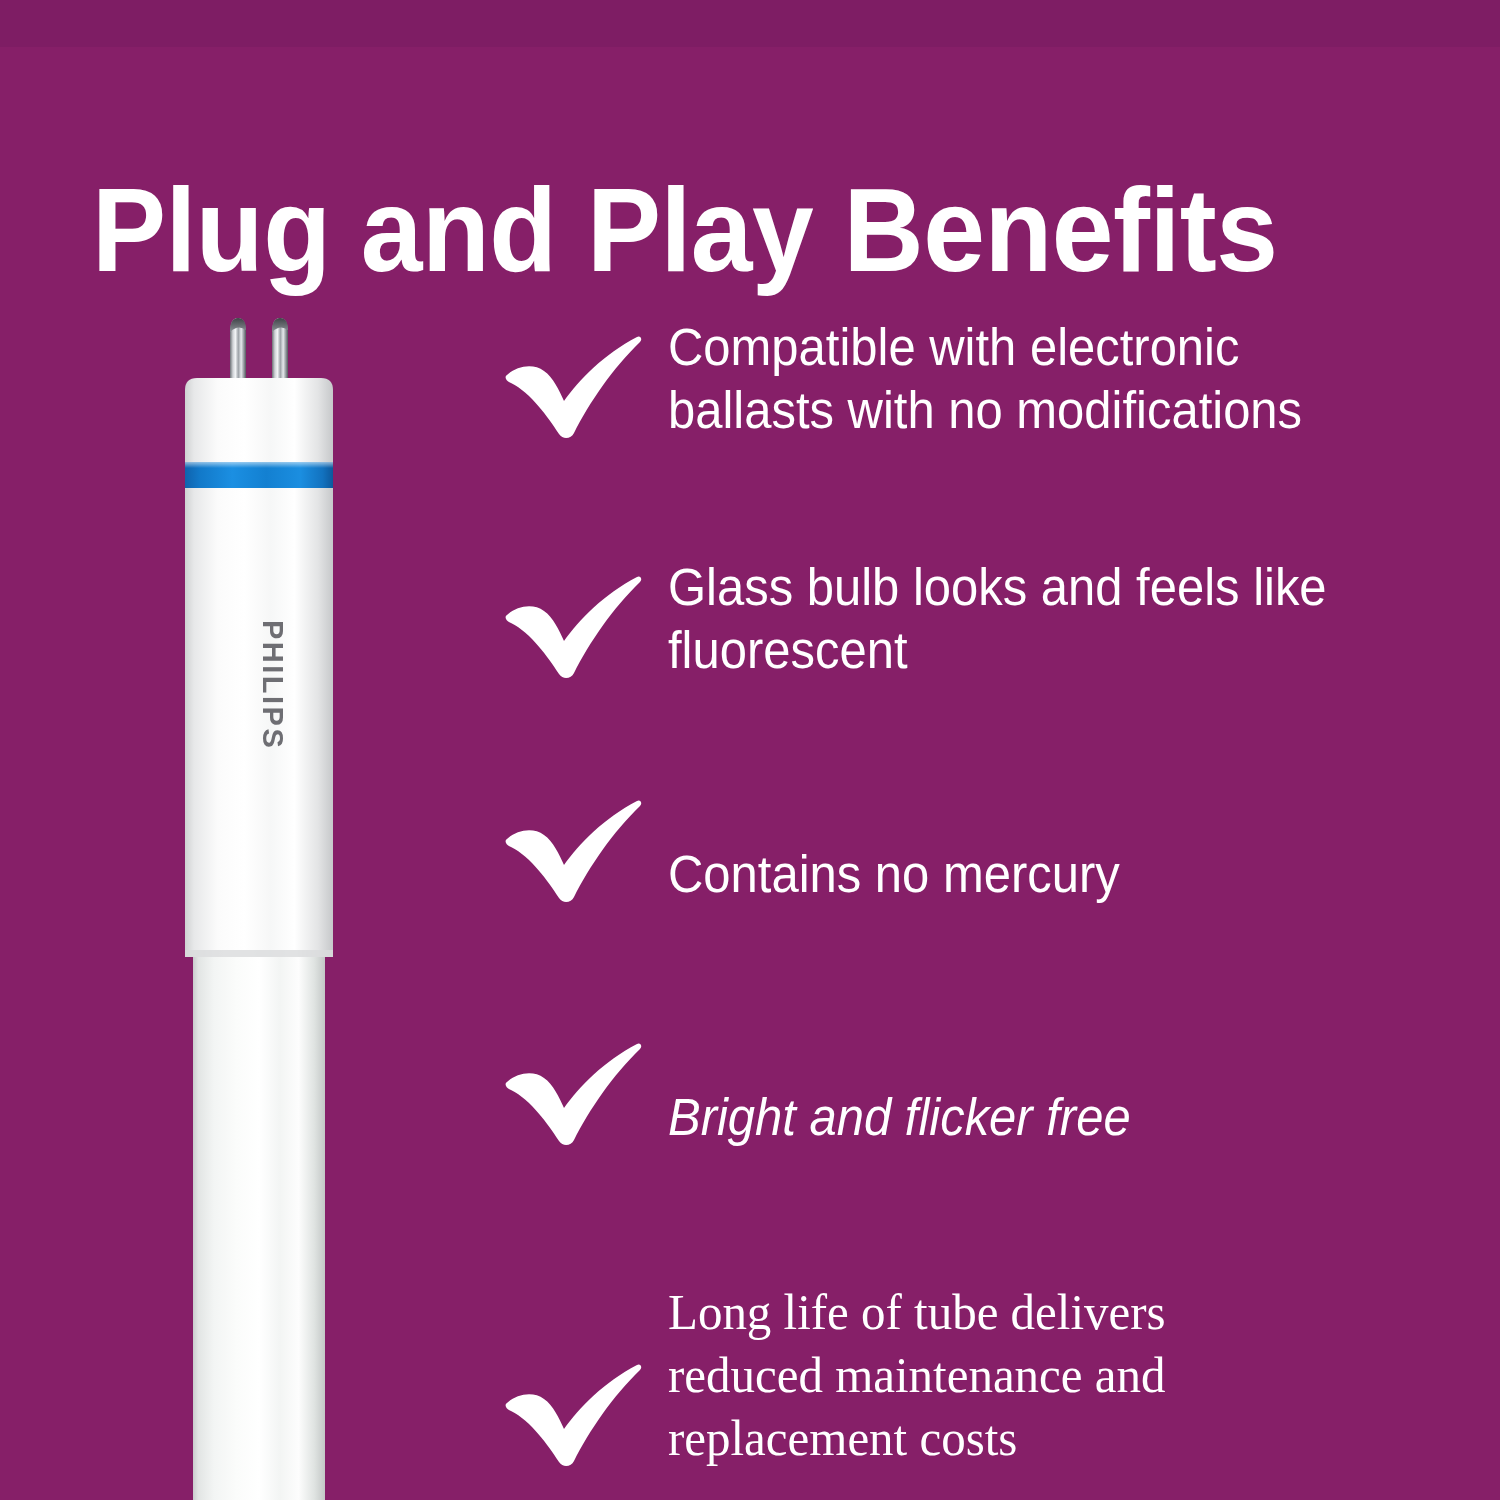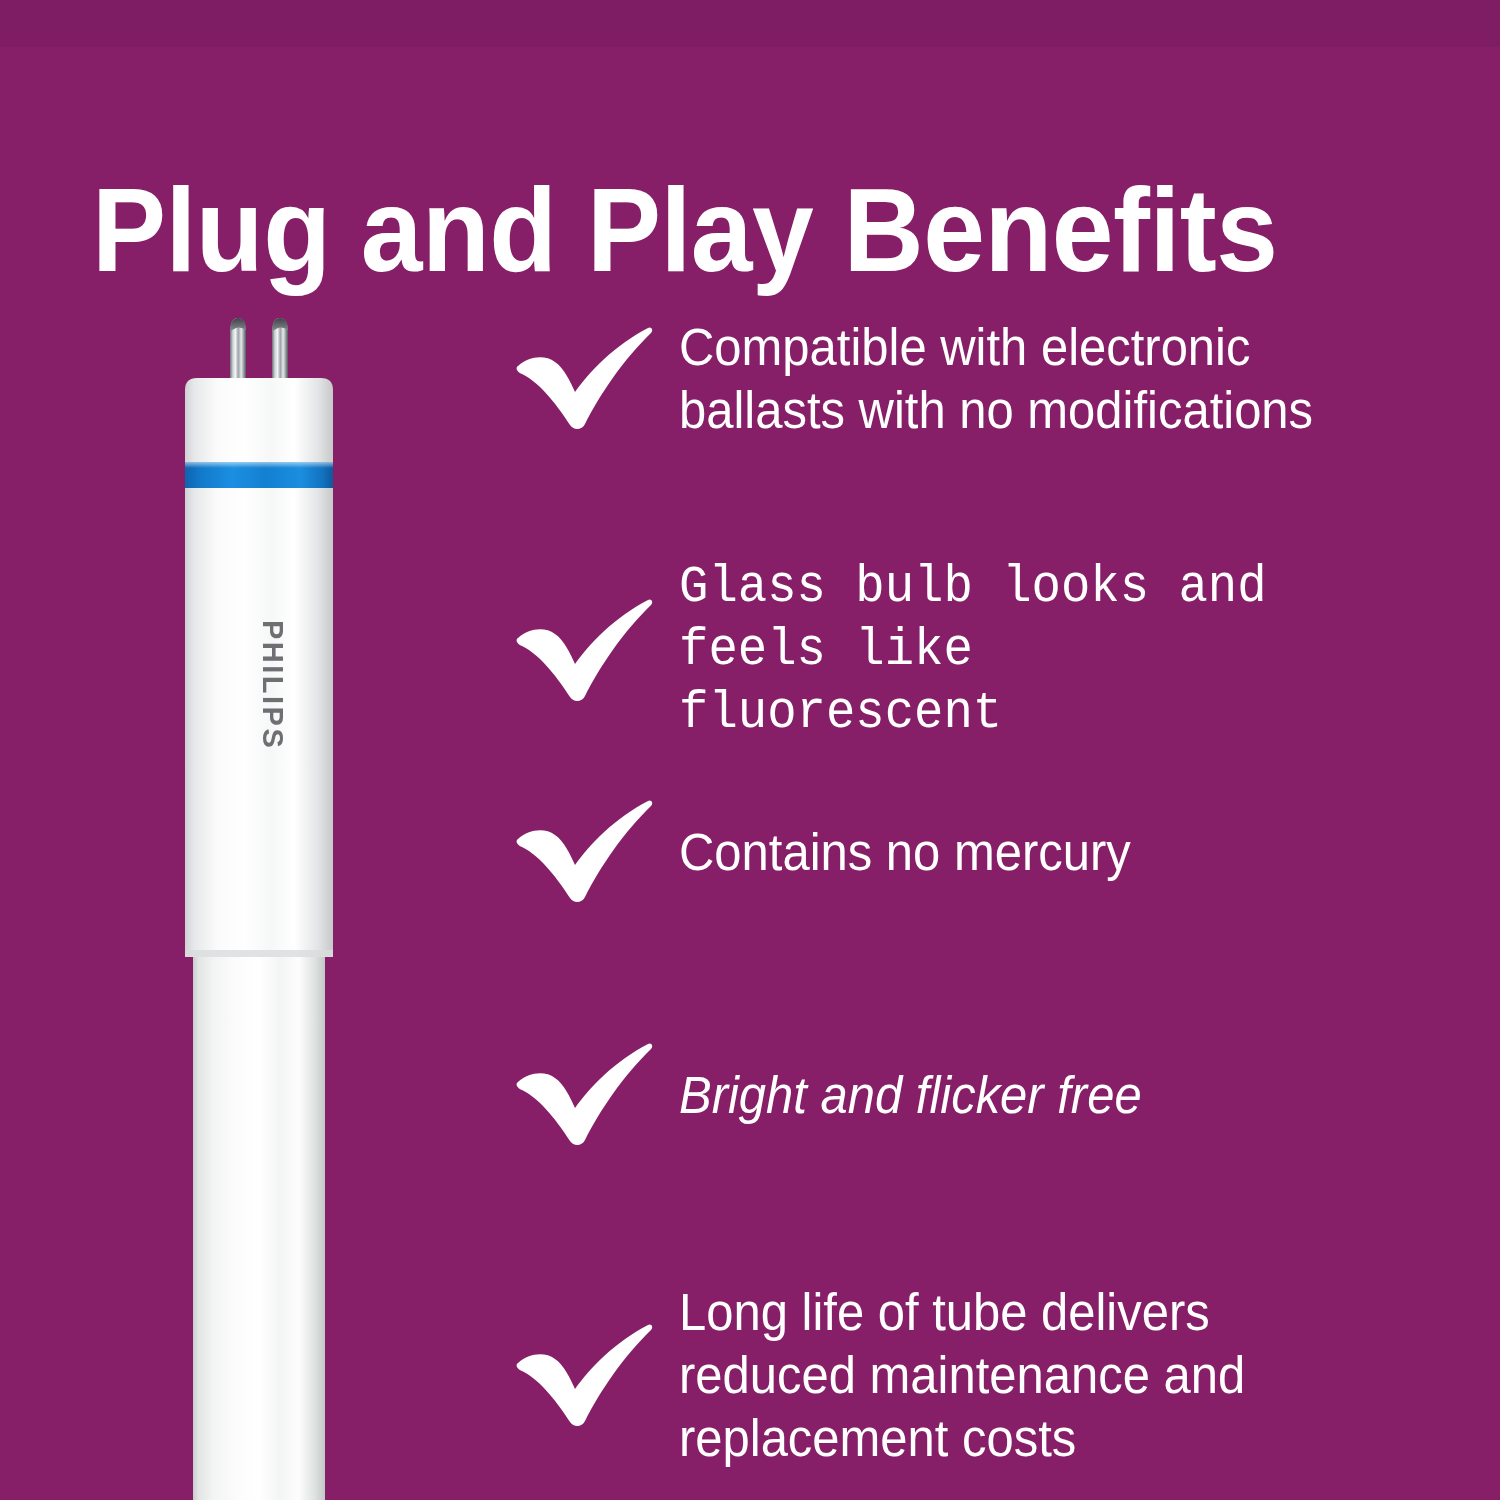--- a/index.html
+++ b/index.html
@@ -51,23 +51,23 @@
 
   
   .benefits {
     position: absolute;
     left: 498px;
     top: 250px;
     width: 960px;
   }
   .benefit {
     position: absolute;
-    left: 16px;
+    left: 5px;
     display: flex;
-    align-items: center;
+    align-items: flex-end;
     width: 960px;
   }
   .check-wrap {
     flex: 0 0 auto;
     width: 165px;
     height: 112px;
     position: relative;
   }
   .check-wrap svg {
     position: absolute;
@@ -80,24 +80,24 @@
     font-size: 51px;
     line-height: 63px;
     font-weight: 400;
     padding-top: 4px;
     transform: scaleX(0.96);
     transform-origin: left top;
     white-space: pre-line;
   }
 
   .b0 { top: 15px; }
-  .b1 { top: 255px; font-family: Liberation Mono, monospace; }
+  .b1 { top: 255px; }
   .b2 { top: 497px; }
   .b3 { top: 740px; font-style: italic; }
-  .b4 { top: 980px; }
+  .b4 { top: 980px; font-family: Liberation Serif, serif; }
 </style>
 </head>
 <body>
 
 <div id="page">
   <div class="bg" style="background: rgb(134, 31, 104);"></div>
 
   <h1 class="page-title">Plug and Play Benefits</h1>
 
   <div class="product">

